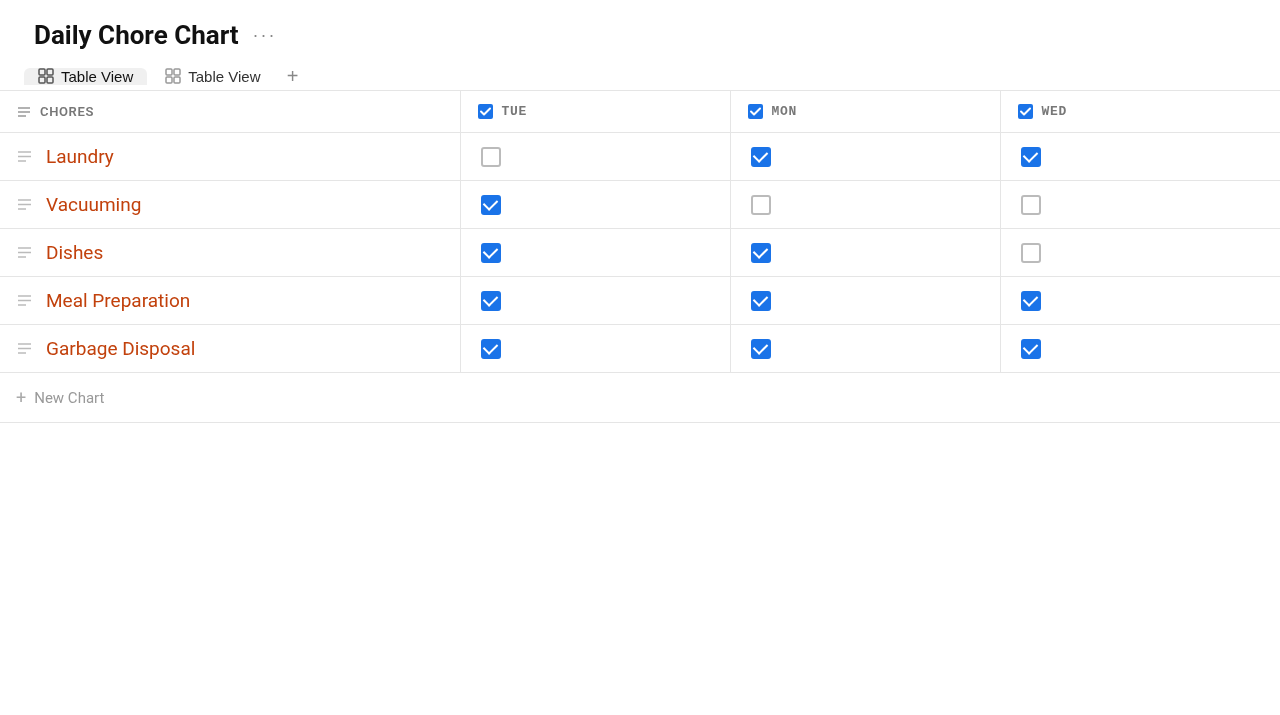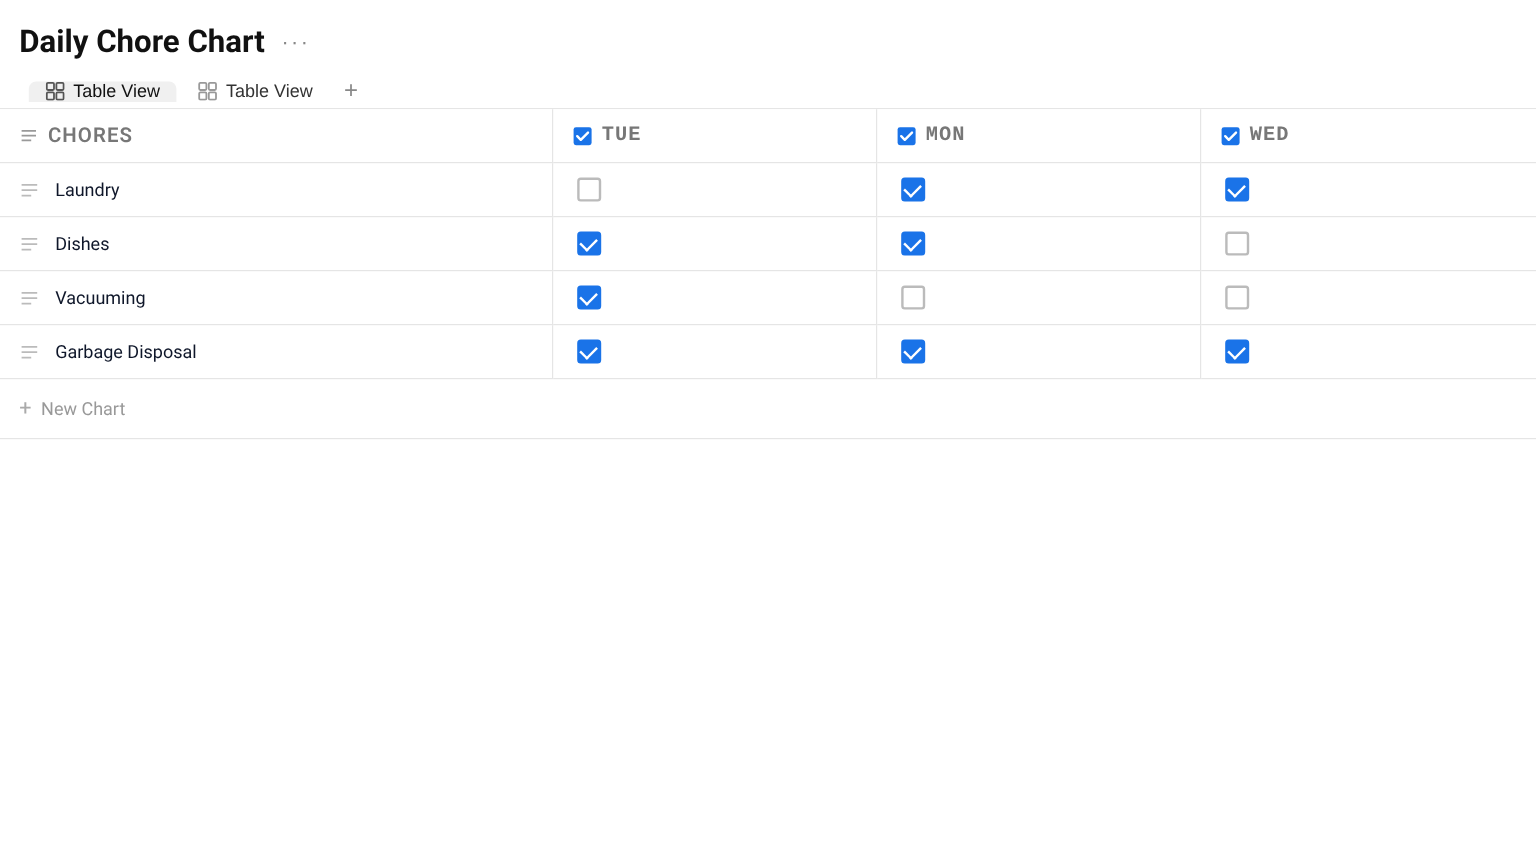--- a/index.html
+++ b/index.html
@@ -12,21 +12,21 @@
       background: #ffffff;
       color: #1a1a1a;
       width: 1280px;
       min-height: 715px;
       overflow-x: hidden;
     }
     .header {
       display: flex;
       align-items: center;
       gap: 10px;
-      padding: 20px 24px 12px 16px;
+      padding: 20px 24px 12px 34px;
     }
     .title {
       font-size: 26px;
       font-weight: 700;
       color: #111;
     }
     .ellipsis-btn {
       font-size: 18px;
       color: #888;
       cursor: pointer;
@@ -89,21 +89,21 @@
       table-layout: fixed;
     }
     col.col-chores { width: 460px; }
     col.col-tue { width: 270px; }
     col.col-mon { width: 270px; }
     col.col-wed { width: 280px; }
 
     thead tr th {
       padding: 12px 16px;
       text-align: left;
-      font-size: 17px;
+      font-size: 13px;
       font-weight: 600;
       color: #777;
       letter-spacing: 0.05em;
       border-bottom: 1px solid #e5e5e5;
       background: #fff;
     }
     thead tr th:not(:first-child) {
       border-left: 1px solid #e5e5e5;
       font-family: Liberation Mono, monospace;
     }
@@ -117,22 +117,22 @@
       align-items: center;
       justify-content: center;
       color: #999;
       font-size: 15px;
     }
     tbody tr {
       border-bottom: 1px solid #e5e5e5;
     }
     tbody tr td {
       padding: 12px 16px;
-      font-size: 15px;
-      color: #0f172a;
+      font-size: 19px;
+      color: #c2410c;
       vertical-align: middle;
     }
     tbody tr td:not(:first-child) {
       border-left: 1px solid #e5e5e5;
     }
     .cell-chore {
       display: flex;
       align-items: center;
       gap: 10px;
     }
@@ -326,65 +326,94 @@
         <tr>
           <td>
     <div class="cell-chore">
       <span class="text-icon">
         <svg width="17" height="17" viewBox="0 0 17 17" fill="none">
           <line x1="2" y1="4" x2="15" y2="4" stroke="#bbb" stroke-width="1.5"></line>
           <line x1="2" y1="8.5" x2="15" y2="8.5" stroke="#bbb" stroke-width="1.5"></line>
           <line x1="2" y1="13" x2="10" y2="13" stroke="#bbb" stroke-width="1.5"></line>
         </svg>
       </span>
-      <span>Dishes</span>
+      <span>Vacuuming</span>
     </div>
   </td>
           <td>
       <div class="cell-checkbox">
         <span class="cb checked"></span>
       </div>
     </td>
           <td>
       <div class="cell-checkbox">
-        <span class="cb checked"></span>
+        <span class="cb unchecked"></span>
       </div>
     </td>
           <td>
       <div class="cell-checkbox">
         <span class="cb unchecked"></span>
       </div>
     </td>
         </tr>
         <tr>
           <td>
     <div class="cell-chore">
       <span class="text-icon">
         <svg width="17" height="17" viewBox="0 0 17 17" fill="none">
           <line x1="2" y1="4" x2="15" y2="4" stroke="#bbb" stroke-width="1.5"></line>
           <line x1="2" y1="8.5" x2="15" y2="8.5" stroke="#bbb" stroke-width="1.5"></line>
           <line x1="2" y1="13" x2="10" y2="13" stroke="#bbb" stroke-width="1.5"></line>
         </svg>
       </span>
-      <span>Vacuuming</span>
+      <span>Dishes</span>
     </div>
   </td>
           <td>
       <div class="cell-checkbox">
         <span class="cb checked"></span>
       </div>
     </td>
           <td>
       <div class="cell-checkbox">
+        <span class="cb checked"></span>
+      </div>
+    </td>
+          <td>
+      <div class="cell-checkbox">
         <span class="cb unchecked"></span>
       </div>
     </td>
-          <td>
-      <div class="cell-checkbox">
-        <span class="cb unchecked"></span>
+        </tr>
+        <tr>
+          <td>
+    <div class="cell-chore">
+      <span class="text-icon">
+        <svg width="17" height="17" viewBox="0 0 17 17" fill="none">
+          <line x1="2" y1="4" x2="15" y2="4" stroke="#bbb" stroke-width="1.5"></line>
+          <line x1="2" y1="8.5" x2="15" y2="8.5" stroke="#bbb" stroke-width="1.5"></line>
+          <line x1="2" y1="13" x2="10" y2="13" stroke="#bbb" stroke-width="1.5"></line>
+        </svg>
+      </span>
+      <span>Meal Preparation</span>
+    </div>
+  </td>
+          <td>
+      <div class="cell-checkbox">
+        <span class="cb checked"></span>
+      </div>
+    </td>
+          <td>
+      <div class="cell-checkbox">
+        <span class="cb checked"></span>
+      </div>
+    </td>
+          <td>
+      <div class="cell-checkbox">
+        <span class="cb checked"></span>
       </div>
     </td>
         </tr>
         <tr>
           <td>
     <div class="cell-chore">
       <span class="text-icon">
         <svg width="17" height="17" viewBox="0 0 17 17" fill="none">
           <line x1="2" y1="4" x2="15" y2="4" stroke="#bbb" stroke-width="1.5"></line>
           <line x1="2" y1="8.5" x2="15" y2="8.5" stroke="#bbb" stroke-width="1.5"></line>

